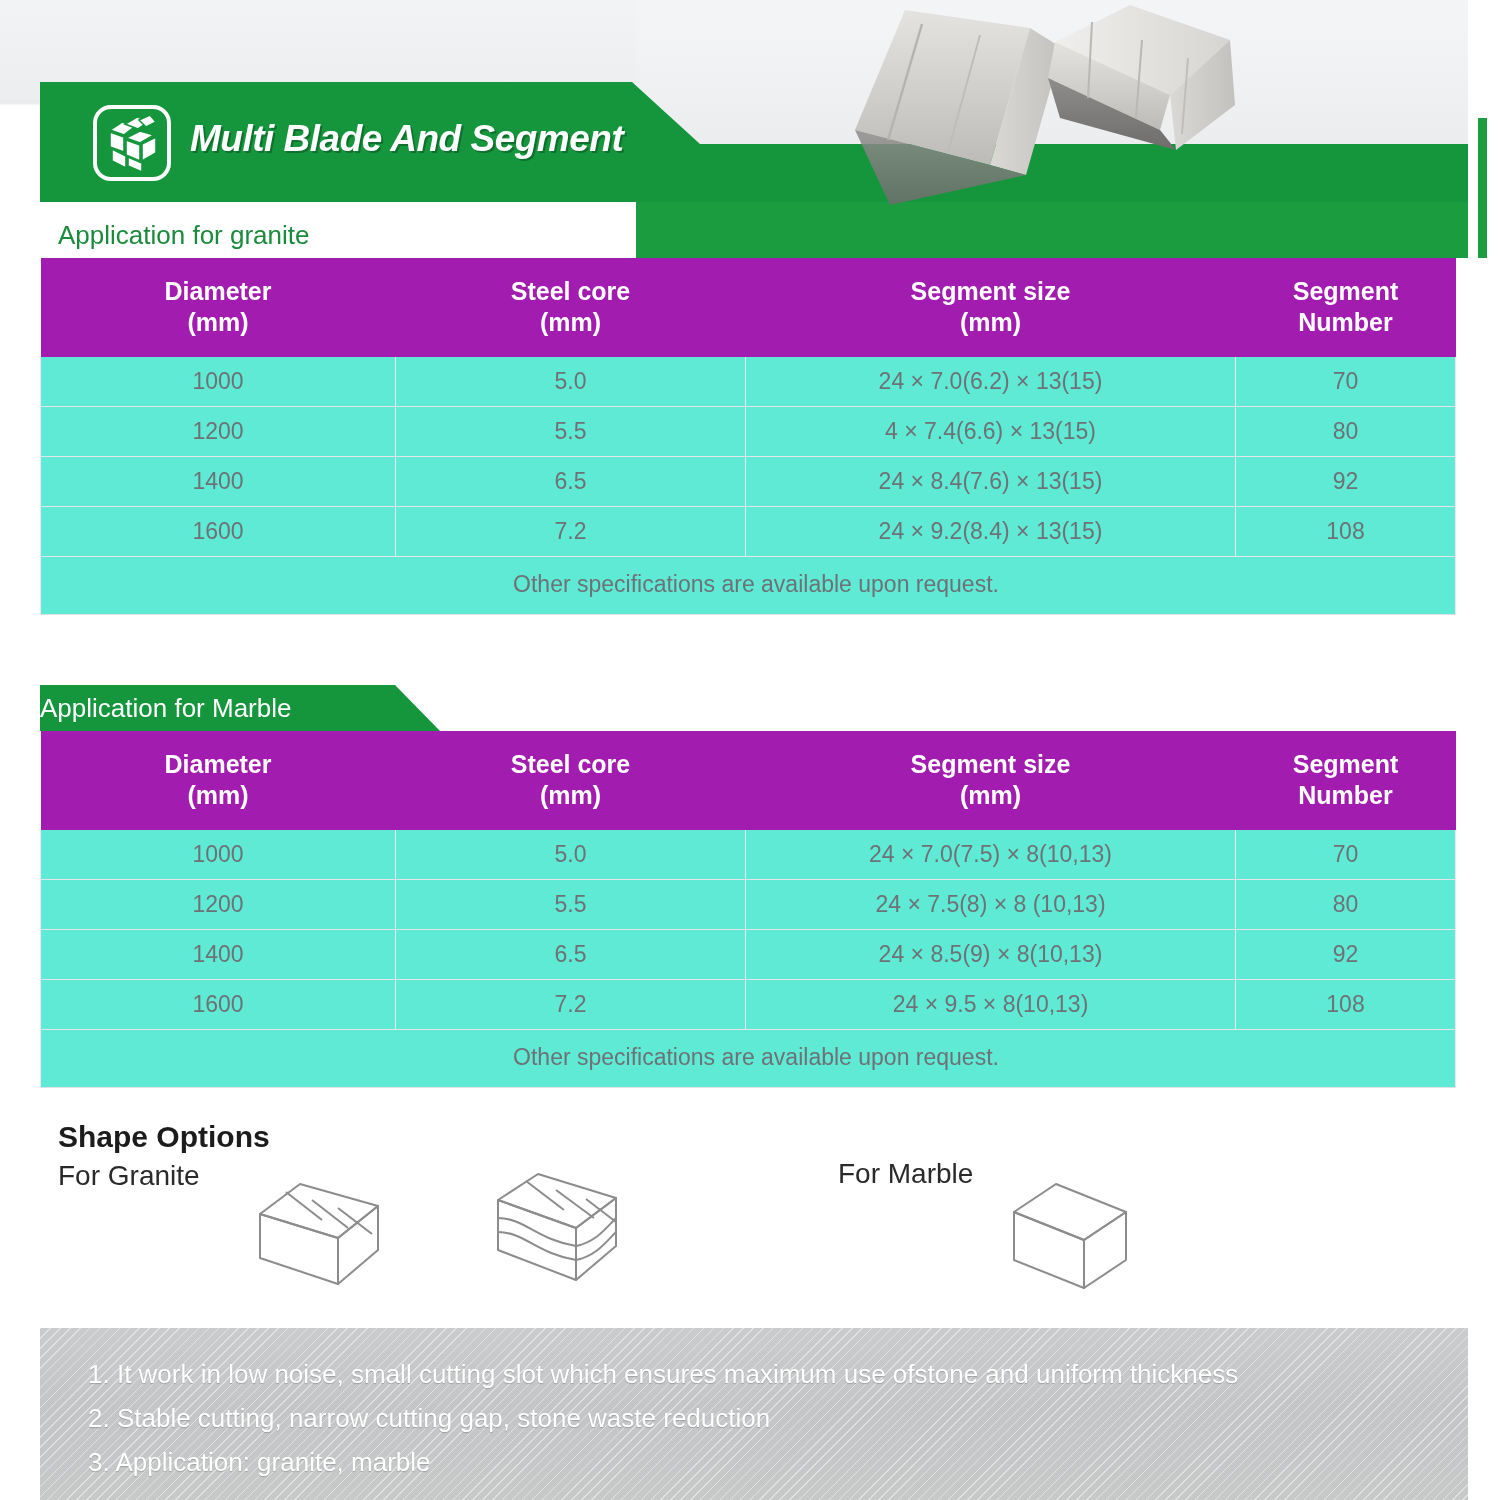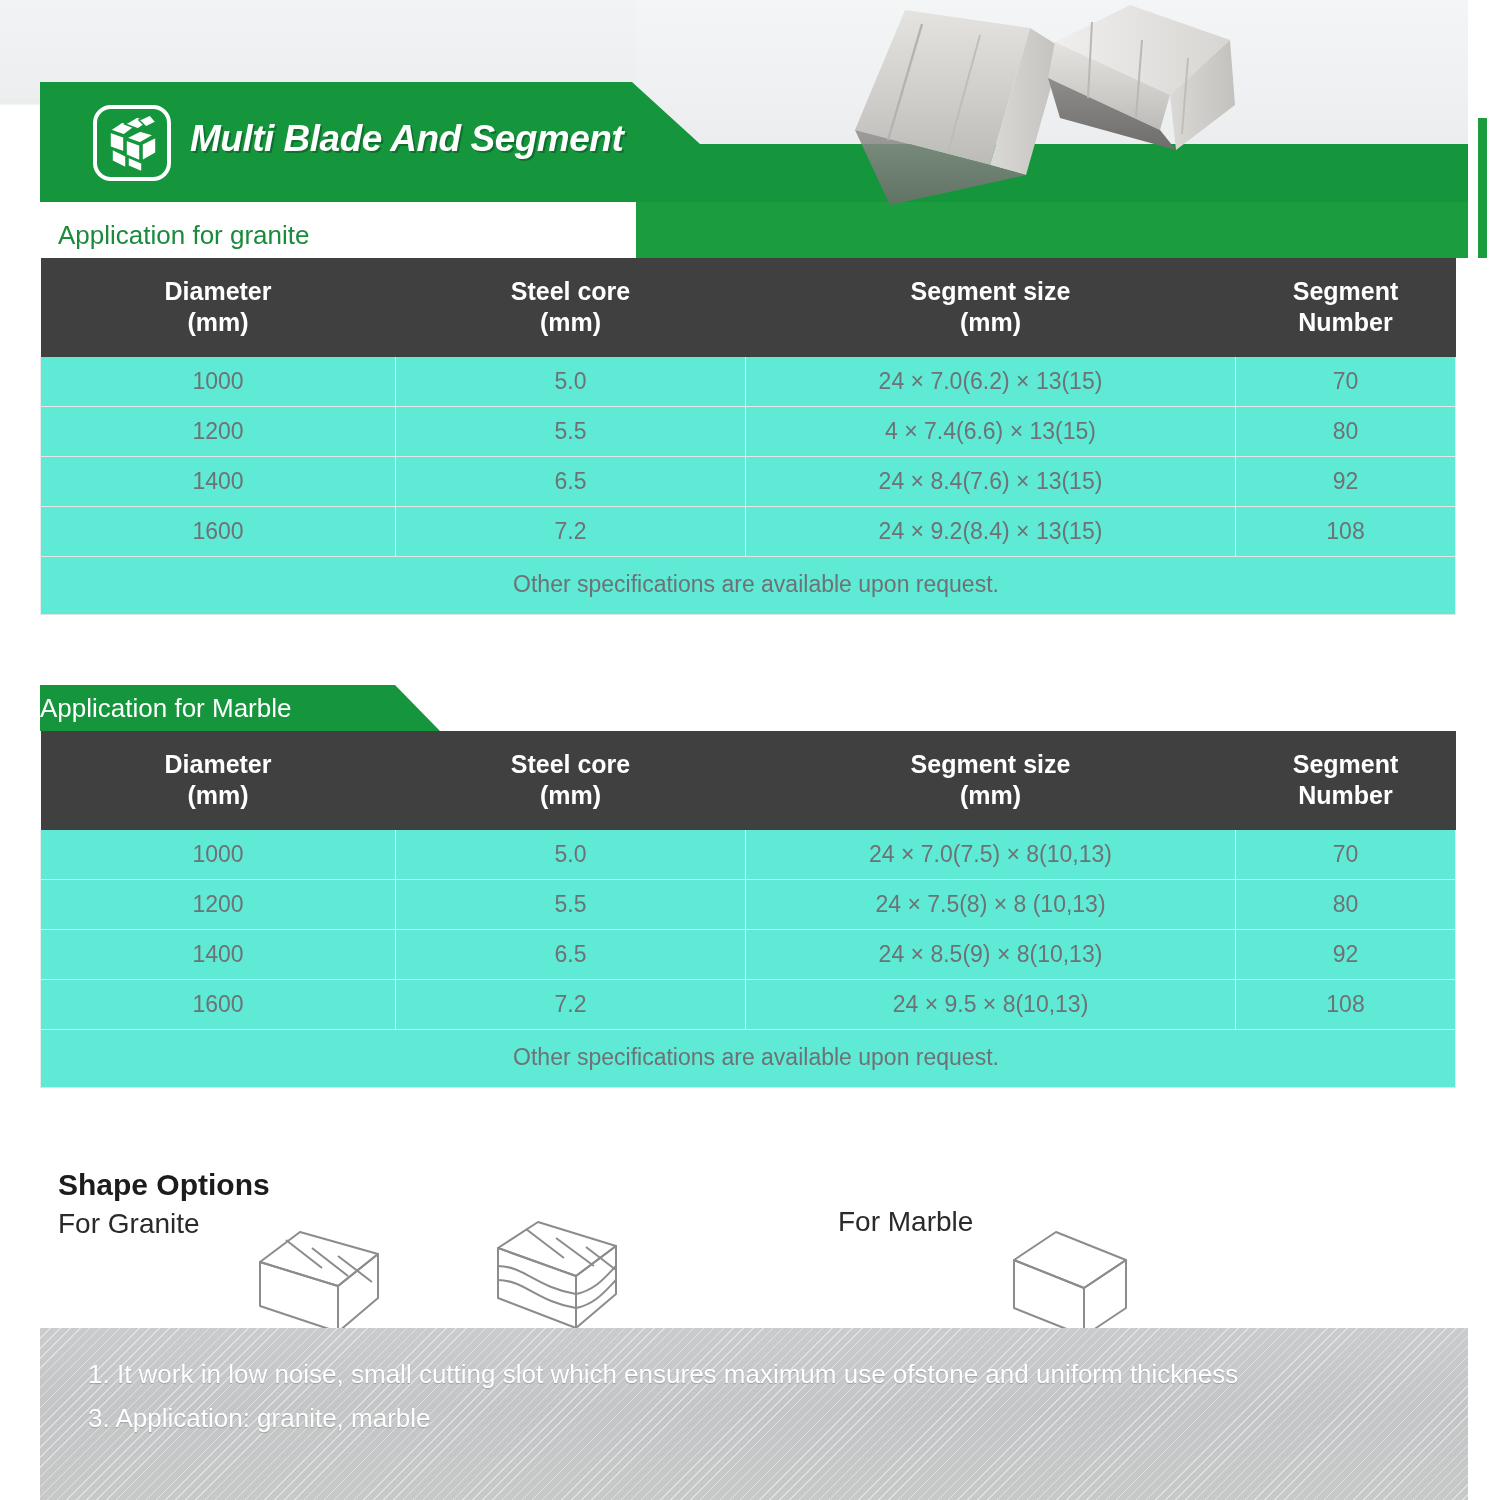--- a/index.html
+++ b/index.html
@@ -121,21 +121,21 @@
 
   
   .spec-table {
     position: absolute;
     left: 40px;
     width: 1415px;
     border-collapse: collapse;
     table-layout: fixed;
   }
   .spec-table th {
-    background: #404040;
+    background: #a21caf;
     color: #ffffff;
     font-size: 25px;
     font-weight: bold;
     padding: 18px 4px 20px 4px;
     line-height: 1.22;
     border: none;
   }
   .spec-table th .unit { display: block; font-weight: bold; }
   .spec-table td {
     background: #5eead4;
@@ -155,21 +155,21 @@
     border-right: 1px solid #e8eaec;
     padding: 14px 4px 16px 20px;
     font-size: 23px;
   }
   .col-d { width: 355px; }
   .col-s { width: 350px; }
   .col-g { width: 490px; }
   .col-n { width: 220px; }
 
   
-  .shape-section { position: absolute; left: 0; top: 1156px; width: 1500px; height: 190px; }
+  .shape-section { position: absolute; left: 0; top: 1108px; width: 1500px; height: 190px; }
   .shape-title {
     position: absolute; left: 58px; top: 12px;
     font-size: 30px; font-weight: bold; color: #1c1c1c;
     white-space: nowrap;
   }
   .shape-sub-granite {
     position: absolute; left: 58px; top: 52px;
     font-size: 28px; color: #2a2a2a; white-space: nowrap;
   }
   .shape-sub-marble {
@@ -440,15 +440,16 @@
         <polygon points="6,34 6,82 76,110 76,62"></polygon>
         <polygon points="76,62 118,34 118,82 76,110"></polygon>
       </g>
     </svg>
   </div>
 </div>
 
 <div class="bottom-banner">
   <ul class="bottom-list">
     <li>1. It work in low noise, small cutting slot which ensures maximum use ofstone and uniform thickness</li>
+    <li>2. Stable cutting, narrow cutting gap, stone waste reduction</li>
     <li>3. Application: granite, marble</li>
   </ul>
 </div>
 
 </body></html>

